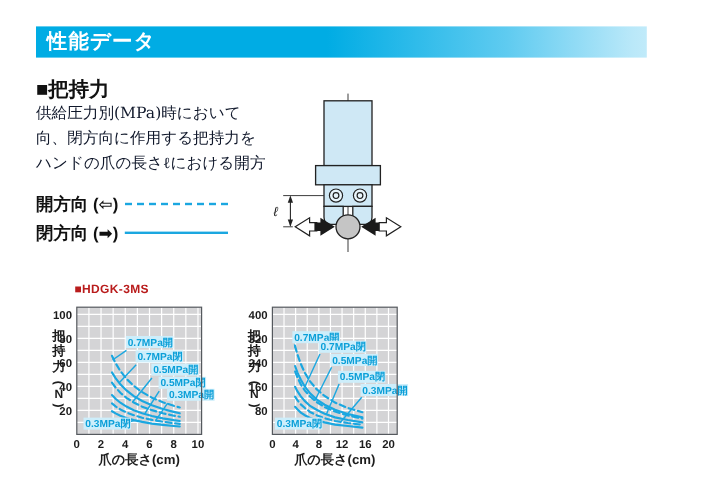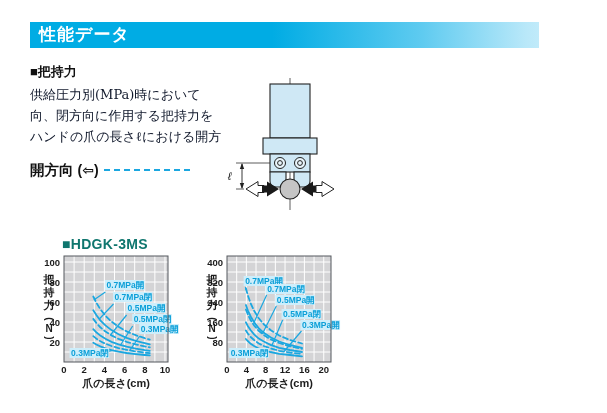--- a/index.html
+++ b/index.html
@@ -2,31 +2,31 @@
 <html><head>
 <meta charset="utf-8">
 <style>
   html,body{margin:0;padding:0;background:#fff;}
   .page{position:relative;width:539px;height:413px;background:#fff;overflow:hidden;
         font-family:"Liberation Sans","DejaVu Sans",sans-serif;color:#111;}
   .header-bar{position:absolute;left:30px;top:22px;width:577px;height:26px;
         background:linear-gradient(90deg,#00ace4 0%,#00ace4 42%,#5fcbf0 68%,#b9e8f9 86%,#e9f8fe 100%);}
   .header-bar span{display:block;line-height:26px;padding-left:9px;color:#fff;
         font-size:17px;font-weight:bold;letter-spacing:1px;}
-  .subheading{position:absolute;left:30px;top:63px;font-size:13px;font-weight:bold;}
+  .subheading{position:absolute;left:30px;top:63px;font-size:17px;font-weight:bold;}
   .paragraph{position:absolute;left:30px;top:84px;width:220px;
         font-family:"DejaVu Serif","Liberation Serif",serif;
         font-size:13px;line-height:21px;color:#0f172a;}
   .legend-row{position:absolute;left:30px;height:22px;display:flex;align-items:center;}
   .legend-row .lbl{font-size:14.5px;font-weight:bold;}
   .legend-row .arr{font-size:14px;font-weight:bold;margin-left:4px;}
   .legline{width:86px;height:2.5px;margin-left:5px;}
   .legline.dashed{background:repeating-linear-gradient(90deg,#1ba7e0 0 6px,transparent 6px 10px);}
   .legline.solid{background:#1ba7e0;height:2px;}
-  .chart-title{position:absolute;top:236px;font-size:14px;font-weight:bold;color:#0f766e;letter-spacing:0.3px;text-align:right;}
+  .chart-title{position:absolute;top:236px;font-size:10px;font-weight:bold;color:#b91c1c;letter-spacing:0.3px;text-align:right;}
   .chart-svg{position:absolute;top:250px;}
   .diagram-svg{position:absolute;left:220px;top:76px;}
   svg text{font-family:"Liberation Sans","DejaVu Sans",sans-serif;}
 </style>
 </head>
 <body>
 
 <div class="page">
 
   <div class="header-bar">
@@ -38,20 +38,25 @@
   <div class="paragraph">
     <div>供給圧力別(MPa)時において</div>
     <div>向、閉方向に作用する把持力を</div>
     <div>ハンドの爪の長さℓにおける開方</div>
   </div>
 
   <div class="legend-row" style="top:159px;">
     <span class="lbl">開方向</span>
     <span class="arr">(⇦)</span>
     <span class="legline dashed"></span>
+  </div>
+  <div class="legend-row" style="top:183px;">
+    <span class="lbl">閉方向</span>
+    <span class="arr">(➡)</span>
+    <span class="legline solid"></span>
   </div>
 
   <svg class="diagram-svg" width="140" height="142" viewBox="0 0 140 142">
     <line x1="70" y1="2" x2="70" y2="134" stroke="#333" stroke-width="0.8"></line>
     <rect x="50" y="8" width="40" height="54" fill="#cfe8f5" stroke="#222" stroke-width="1.1"></rect>
     <rect x="43" y="62" width="54" height="16" fill="#cfe8f5" stroke="#222" stroke-width="1.1"></rect>
     <rect x="50" y="78" width="40" height="18" fill="#cfe8f5" stroke="#222" stroke-width="1.1"></rect>
     <circle cx="60" cy="87" r="5.5" fill="#e9f5fb" stroke="#222" stroke-width="1"></circle>
     <circle cx="60" cy="87" r="2.4" fill="none" stroke="#222" stroke-width="1"></circle>
     <circle cx="80" cy="87" r="5.5" fill="#e9f5fb" stroke="#222" stroke-width="1"></circle>

